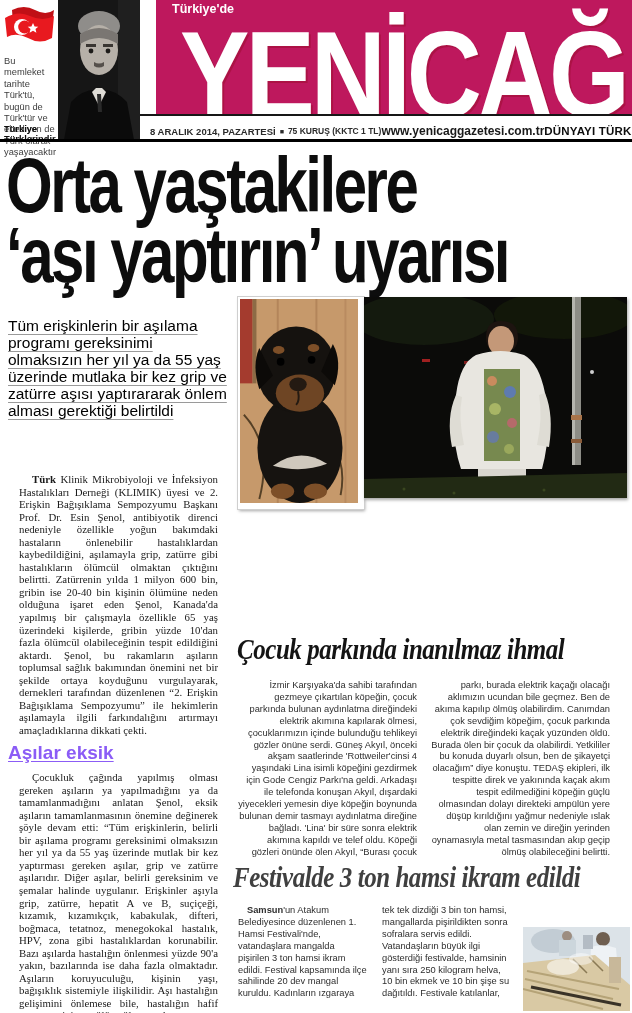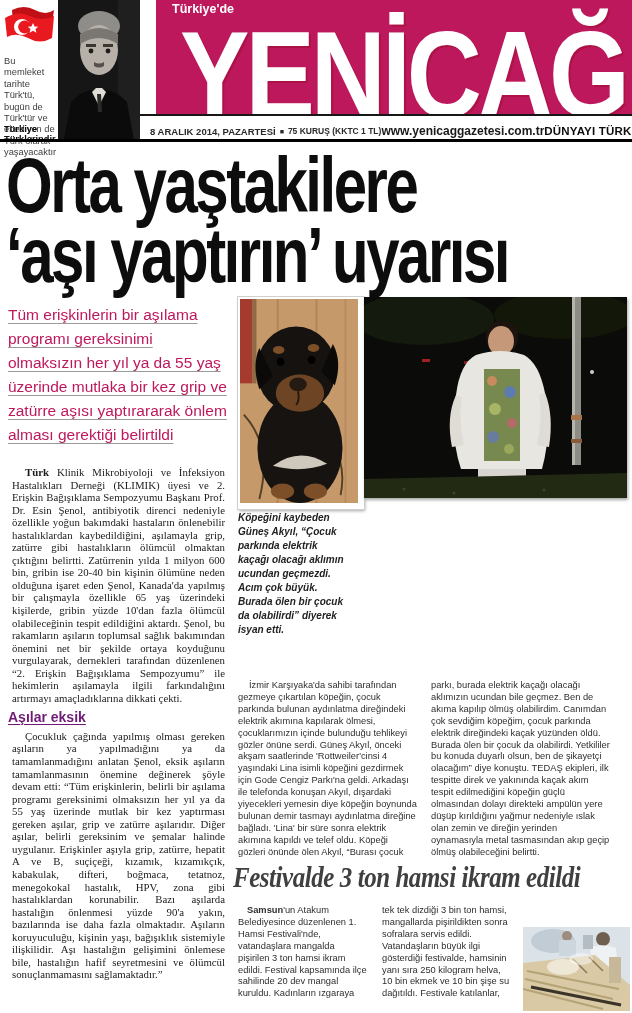--- a/index.html
+++ b/index.html
@@ -25,45 +25,45 @@
   .price{font-size:8.5px;font-weight:bold;color:#2b2b2b;white-space:nowrap;text-align:center;}
   .website{font-size:12px;font-weight:bold;color:#1a1a1a;white-space:nowrap;}
   .slogan{font-size:11.5px;font-weight:bold;color:#0d0d0d;letter-spacing:.2px;white-space:nowrap;}
   .header-rule{position:absolute;left:0;top:139px;width:632px;height:3px;background:#000;}
 
   
   .h1{position:absolute;left:6px;top:152px;width:624px;font-weight:bold;color:#0d0d0d;
       font-size:60px;letter-spacing:-2.5px;line-height:52px;transform:scaleY(1.3);transform-origin:left top;
       white-space:nowrap;}
   .h1 div{margin-bottom:2px;}
-  .standfirst{position:absolute;left:8px;top:303px;width:220px;font-size:15.5px;line-height:24px;
-      color:#be185d;text-decoration:underline;text-decoration-color:#9a9a9a;text-underline-offset:3px;}
+  .standfirst{position:absolute;left:8px;top:317px;width:220px;font-size:15.5px;line-height:17px;
+      color:#000000;text-decoration:underline;text-decoration-color:#9a9a9a;text-underline-offset:3px;}
   .article-1{position:absolute;left:8px;top:462px;width:221px;height:551px;overflow:hidden;
       font-family:"Liberation Serif",serif;font-size:10.8px;line-height:12.55px;color:#1a1a1a;text-align:justify;}
-  .article-1 p{margin:4px;text-indent:13px;}
+  .article-1 p{margin:11px;text-indent:13px;}
   .lead-word{font-weight:bold;}
-  .crosshead{font-family:"Liberation Sans",sans-serif;font-size:14px;font-weight:bold;color:#701a75;
+  .crosshead{font-family:"Liberation Sans",sans-serif;font-size:19px;font-weight:bold;color:#8b5cf6;
       text-decoration:underline;text-underline-offset:2px;margin:7px 0 6px 0;}
 
   
   .photo{position:absolute;box-shadow:1px 2px 3px rgba(0,0,0,.35);}
   .dog-photo{left:238px;top:297px;width:122px;height:208px;border:2px solid #fff;outline:1px solid #cfcfcf;}
   .owner-photo{left:364px;top:297px;width:263px;height:201px;}
   .festival-photo{left:523px;top:927px;width:107px;height:84px;box-shadow:none;}
   .photo svg{display:block;}
 
   .caption{position:absolute;left:238px;top:511px;width:112px;font-size:10px;line-height:14px;
       font-weight:bold;font-style:italic;color:#222;}
 
   
   .h2{position:absolute;left:237px;top:633px;width:395px;font-family:"Liberation Serif",serif;
       font-weight:bold;font-style:italic;color:#141414;font-size:29px;white-space:nowrap;}
   .h2 span,.h3 span{display:inline-block;transform:scaleX(.86);transform-origin:left;letter-spacing:-.5px;}
   .article-2{position:absolute;left:238px;top:680px;width:372px;height:186px;overflow:hidden;
-      font-size:9.3px;line-height:11.9px;color:#2e2e2e;column-count:2;column-gap:14px;text-align:left;}
+      font-size:9.3px;line-height:11.9px;color:#2e2e2e;column-count:2;column-gap:14px;text-align:right;}
   .article-2 p{margin:0;text-indent:11px;}
 
   
   .h3{position:absolute;left:233px;top:861px;width:399px;font-family:"Liberation Serif",serif;
       font-weight:bold;font-style:italic;color:#404040;font-size:29px;white-space:nowrap;}
   .article-3{position:absolute;left:238px;top:905px;width:274px;height:104px;overflow:hidden;
       font-size:9.3px;line-height:11.9px;color:#2e2e2e;column-count:2;column-gap:14px;}
   .article-3 p{margin:0;text-indent:9px;}
 </style>
 </head>
@@ -180,22 +180,22 @@
       <circle cx="129" cy="140" r="6" fill="#687c9e"></circle>
       <circle cx="145" cy="152" r="5" fill="#9aa85c"></circle>
       <rect x="114" y="172" width="48" height="29" fill="#d9d6cf"></rect>
       <path d="M0,182 L263,176 L263,201 L0,201 Z" fill="#222a14"></path>
       <circle cx="40" cy="192" r="1.5" fill="#39461f"></circle>
       <circle cx="90" cy="196" r="1.5" fill="#39461f"></circle>
       <circle cx="180" cy="193" r="1.5" fill="#39461f"></circle>
     </svg>
   </div>
 
-  <div class="caption">Köpeğini kaybeden Güneş Akyıl, “Çocuk parkında elektrik kaçağı olacağı aklımın ucundan geçmezdi. Acım çok büyük. Burada ölen bir çocuk da olabilirdi” diyerek isyan etti.</div>
-
+
+  <div class="h2"><span>Çocuk parkında inanılmaz ihmal</span></div>
   <div class="article-2">
     <p>İzmir Karşıyaka'da sahibi tarafından gezmeye çıkartılan köpeğin, çocuk parkında bulunan aydınlatma direğindeki elektrik akımına kapılarak ölmesi, çocuklarımızın içinde bulunduğu tehlikeyi gözler önüne serdi. Güneş Akyıl, önceki akşam saatlerinde 'Rottweiler'cinsi 4 yaşındaki Lina isimli köpeğini gezdirmek için Gode Cengiz Parkı'na geldi. Arkadaşı ile telefonda konuşan Akyıl, dışardaki yiyecekleri yemesin diye köpeğin boynunda bulunan demir tasmayı aydınlatma direğine bağladı. 'Lina' bir süre sonra elektrik akımına kapıldı ve telef oldu. Köpeği gözleri önünde ölen Akyıl, “Burası çocuk parkı, burada elektrik kaçağı olacağı aklımızın ucundan bile geçmez. Ben de akıma kapılıp ölmüş olabilirdim. Canımdan çok sevdiğim köpeğim, çocuk parkında elektrik direğindeki kaçak yüzünden öldü. Burada ölen bir çocuk da olabilirdi. Yetkililer bu konuda duyarlı olsun, ben de şikayetçi olacağım” diye konuştu. TEDAŞ ekipleri, ilk tespitte direk ve yakınında kaçak akım tespit edilmediğini köpeğin güçlü olmasından dolayı direkteki ampülün yere düşüp kırıldığını yağmur nedeniyle ıslak olan zemin ve direğin yerinden oynamasıyla metal tasmasından akıp geçip ölmüş olabileceğini belirtti.</p>
   </div>
 
   <div class="h3"><span>Festivalde 3 ton hamsi ikram edildi</span></div>
   <div class="article-3">
     <p><span class="lead-word">Samsun</span><span>'un Atakum Belediyesince düzenlenen 1. Hamsi Festivali'nde, vatandaşlara mangalda pişirilen 3 ton hamsi ikram edildi. Festival kapsamında ilçe sahilinde 20 dev mangal kuruldu. Kadınların ızgaraya tek tek dizdiği 3 bin ton hamsi, mangallarda pişirildikten sonra sofralara servis edildi. Vatandaşların büyük ilgi gösterdiği festivalde, hamsinin yanı sıra 250 kilogram helva, 10 bin ekmek ve 10 bin şişe su dağıtıldı. Festivale katılanlar, hamsileri bitirdikten sonra yerel sanatçılar eşliğinde söylenen şarkılar eşliğinde horon oynadı.</span></p>
   </div>
 
   <div class="photo festival-photo">

